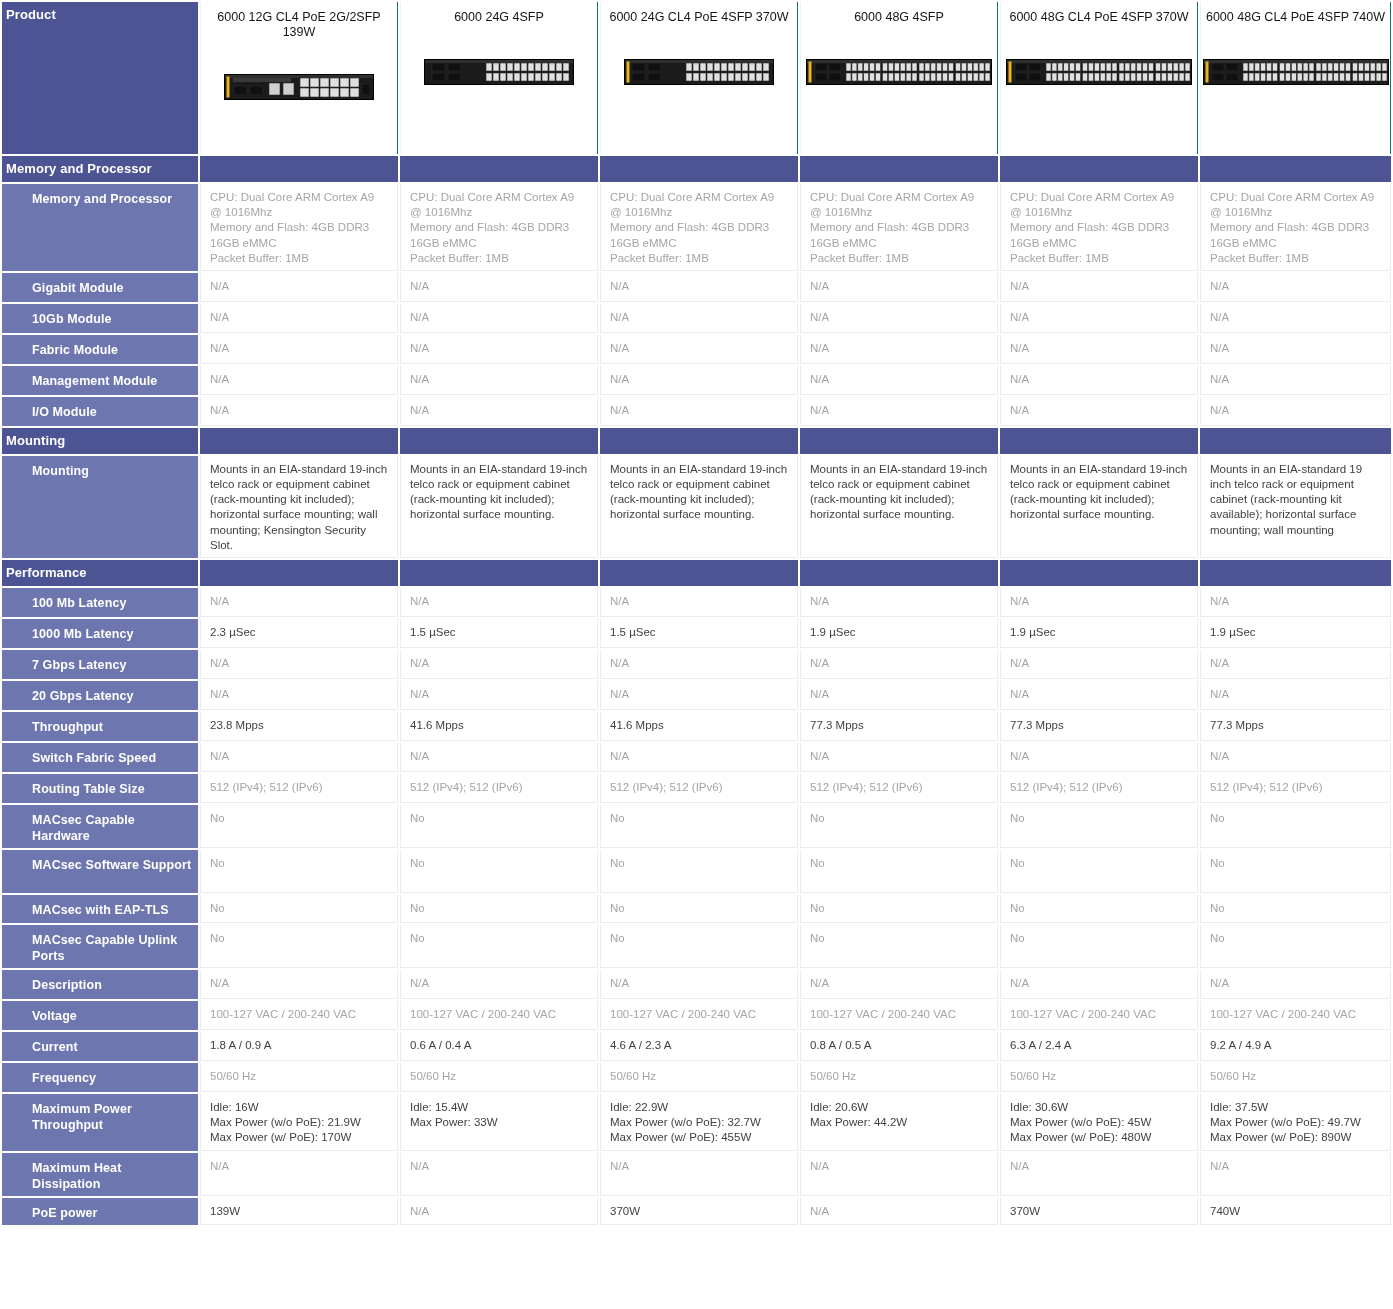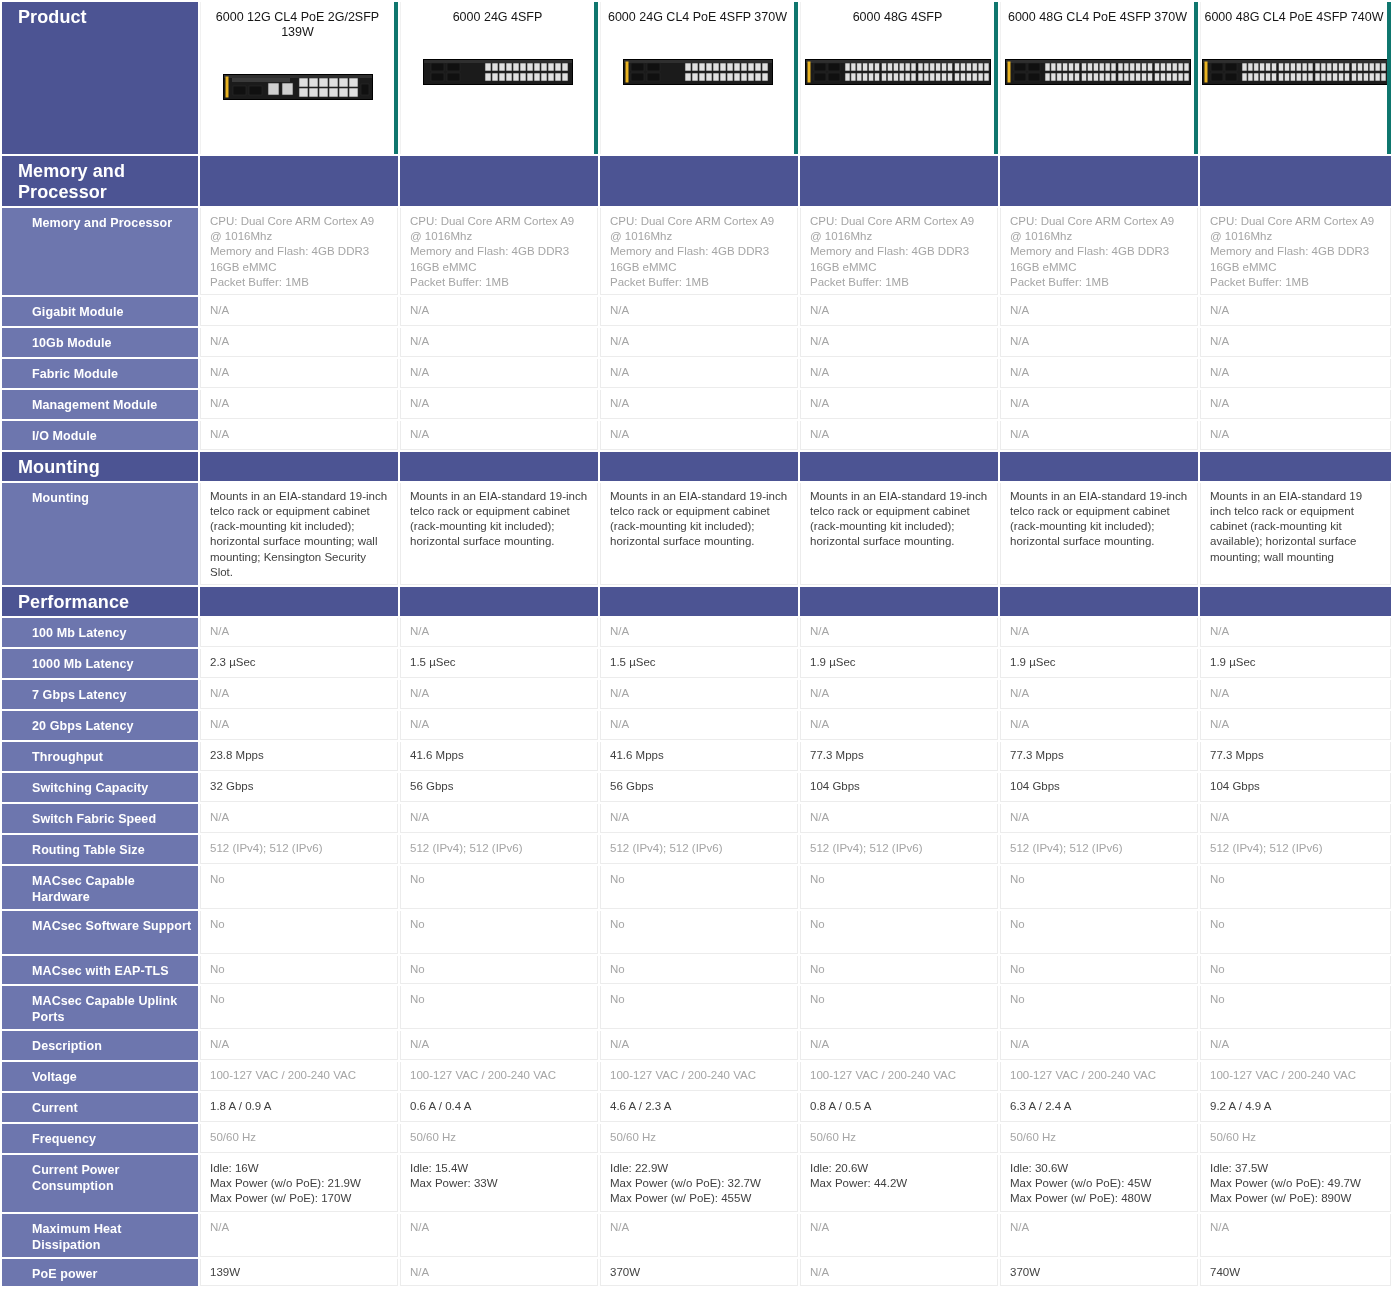--- a/index.html
+++ b/index.html
@@ -11,36 +11,36 @@
   table.cmp{
     border-collapse:separate;border-spacing:2px;table-layout:fixed;
     width:1393px;background:#ffffff;
   }
   td{vertical-align:top;overflow:hidden;word-wrap:break-word;}
   tr{height:29px;}
   tr.product-row{height:152px;}
   tr.secrow{height:26px;}
   td.sec{background:var(--dark);}
   td.sectitle,td.prodhead{
-    color:#ffffff;font-weight:bold;font-size:18px;
-    padding:5px 4px 3px 16px;letter-spacing:.1px;
+    color:#ffffff;font-weight:bold;font-size:13px;
+    padding:5px 4px 3px 4px;letter-spacing:.1px;
   }
   td.rowlabel{
     background:var(--label);color:#ffffff;font-weight:bold;font-size:12.5px;
     padding:7px 6px 4px 30px;line-height:1.3;letter-spacing:.1px;
   }
   td.data{
     background:#ffffff;color:var(--val);font-size:11.5px;line-height:1.32;
     padding:6px 9px 4px 9px;white-space:pre-line;
     border:1px solid #ececec;border-top:none;
   }
   td.data.mut{color:var(--mut);}
   td.prodcell{
     background:#ffffff;text-align:center;
-    border-left:1px solid #f1f1f1;border-right:4px solid #0f766e;
+    border-left:1px solid #f1f1f1;border-right:1px solid #0f766e;
   }
   .pname{font-size:12.5px;color:#161616;padding-top:7px;line-height:1.2;}
   .pimg{margin-top:27px;height:40px;}
 </style>
 </head>
 <body style="--dark: #4c5493; --label: #6d76ae; --val: #3f3f3f; --mut: #a5a5a5;">
 
 <table class="cmp">
   <colgroup>
     <col style="width:196px">
@@ -473,29 +473,20 @@
       <tr>
         <td class="rowlabel">Throughput</td>
         <td class="data">23.8 Mpps</td>
         <td class="data">41.6 Mpps</td>
         <td class="data">41.6 Mpps</td>
         <td class="data">77.3 Mpps</td>
         <td class="data">77.3 Mpps</td>
         <td class="data">77.3 Mpps</td>
       </tr>
       <tr>
-        <td class="rowlabel">Switching Capacity</td>
-        <td class="data">32 Gbps</td>
-        <td class="data">56 Gbps</td>
-        <td class="data">56 Gbps</td>
-        <td class="data">104 Gbps</td>
-        <td class="data">104 Gbps</td>
-        <td class="data">104 Gbps</td>
-      </tr>
-      <tr>
         <td class="rowlabel">Switch Fabric Speed</td>
         <td class="data mut">N/A</td>
         <td class="data mut">N/A</td>
         <td class="data mut">N/A</td>
         <td class="data mut">N/A</td>
         <td class="data mut">N/A</td>
         <td class="data mut">N/A</td>
       </tr>
       <tr>
         <td class="rowlabel">Routing Table Size</td>
@@ -572,21 +563,21 @@
       <tr>
         <td class="rowlabel">Frequency</td>
         <td class="data mut">50/60 Hz</td>
         <td class="data mut">50/60 Hz</td>
         <td class="data mut">50/60 Hz</td>
         <td class="data mut">50/60 Hz</td>
         <td class="data mut">50/60 Hz</td>
         <td class="data mut">50/60 Hz</td>
       </tr>
       <tr style="height: 51px;">
-        <td class="rowlabel">Current Power Consumption</td>
+        <td class="rowlabel">Maximum Power Throughput</td>
         <td class="data">Idle: 16W
 Max Power (w/o PoE): 21.9W
 Max Power (w/ PoE): 170W</td>
         <td class="data">Idle: 15.4W
 Max Power: 33W</td>
         <td class="data">Idle: 22.9W
 Max Power (w/o PoE): 32.7W
 Max Power (w/ PoE): 455W</td>
         <td class="data">Idle: 20.6W
 Max Power: 44.2W</td>

